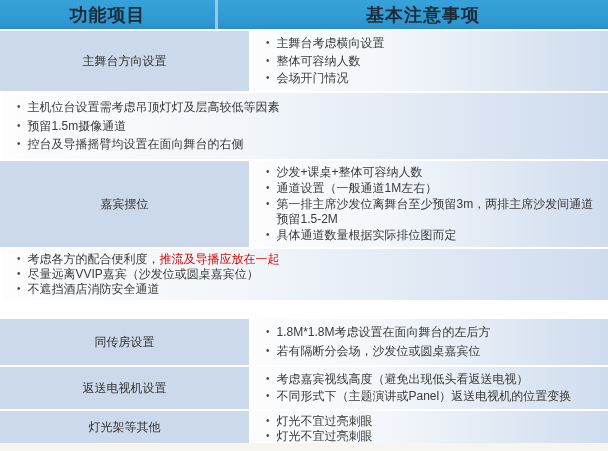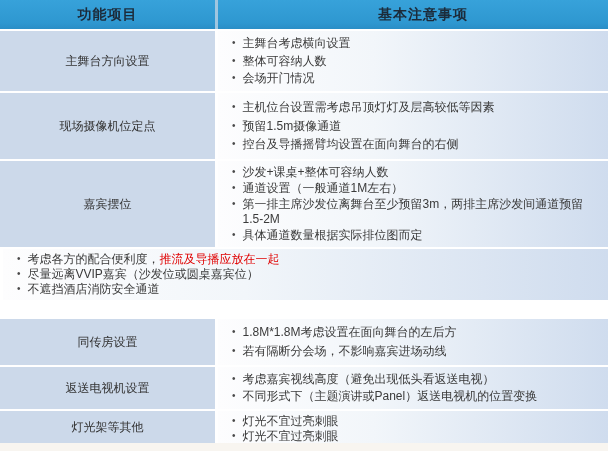--- a/index.html
+++ b/index.html
@@ -24,21 +24,21 @@
   .thead {
     display: flex;
     height: 31px;
     background: linear-gradient(to bottom, #37a2da 0%, #2e97d0 80%, #2a8ec6 100%);
     border-bottom: 2px solid #ffffff;
   }
   .th {
     display: flex;
     align-items: center;
     justify-content: center;
-    font-size: 14px;
+    font-size: 18px;
     font-weight: bold;
     color: #1c2b3a;
     letter-spacing: 1px;
   }
   .th.left { width: 215px; }
   .th.right { flex: 1; margin-left: 20px; }
   .thead .vdivider { background: #9fc6e0; }
 
   
   .tbody { display: flex; flex-direction: column; }
@@ -47,21 +47,21 @@
 
   .row:nth-child(1) { height: 62px; }
   .row:nth-child(2) { height: 68px; }
   .row:nth-child(3) { height: 88px; }
   .row:nth-child(4) { height: 53px; }
   .row:nth-child(5) { height: 48px; margin-top: 17px; }
   .row:nth-child(6) { height: 44px; }
   .row:nth-child(7) { height: 33px; }
 
   .cell-left {
-    width: 215px;
+    width: 249px;
     background: #ccd9ea;
     display: flex;
     align-items: center;
     justify-content: center;
     text-align: center;
     font-size: 12px;
     color: #333333;
     padding: 2px 6px;
   }
   .vdivider { width: 3px; background: #ffffff; }
@@ -119,21 +119,20 @@
               <div class="marker">•</div>
               <div class="part">整体可容纳人数</div>
             </div>
             <div class="bullet">
               <div class="marker">•</div>
               <div class="part">会场开门情况</div>
             </div>
           </div>
         </div>
         <div class="row">
-          <div class="cell-left">现场摄像机位定点</div>
           <div class="vdivider"></div>
           <div class="cell-right">
             <div class="bullet">
               <div class="marker">•</div>
               <div class="part">主机位台设置需考虑吊顶灯灯及层高较低等因素</div>
             </div>
             <div class="bullet">
               <div class="marker">•</div>
               <div class="part">预留1.5m摄像通道</div>
             </div>
@@ -186,21 +185,21 @@
         <div class="row">
           <div class="cell-left">同传房设置</div>
           <div class="vdivider"></div>
           <div class="cell-right">
             <div class="bullet">
               <div class="marker">•</div>
               <div class="part">1.8M*1.8M考虑设置在面向舞台的左后方</div>
             </div>
             <div class="bullet">
               <div class="marker">•</div>
-              <div class="part">若有隔断分会场，不影响嘉宾进场动线</div>
+              <div class="part">若有隔断分会场，沙发位或圆桌嘉宾位</div>
             </div>
           </div>
         </div>
         <div class="row">
           <div class="cell-left">返送电视机设置</div>
           <div class="vdivider"></div>
           <div class="cell-right">
             <div class="bullet">
               <div class="marker">•</div>
               <div class="part">考虑嘉宾视线高度（避免出现低头看返送电视）</div>

